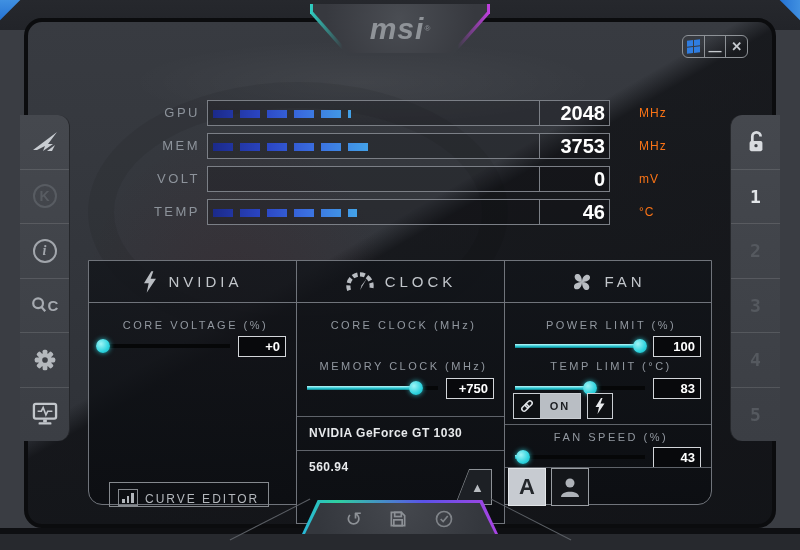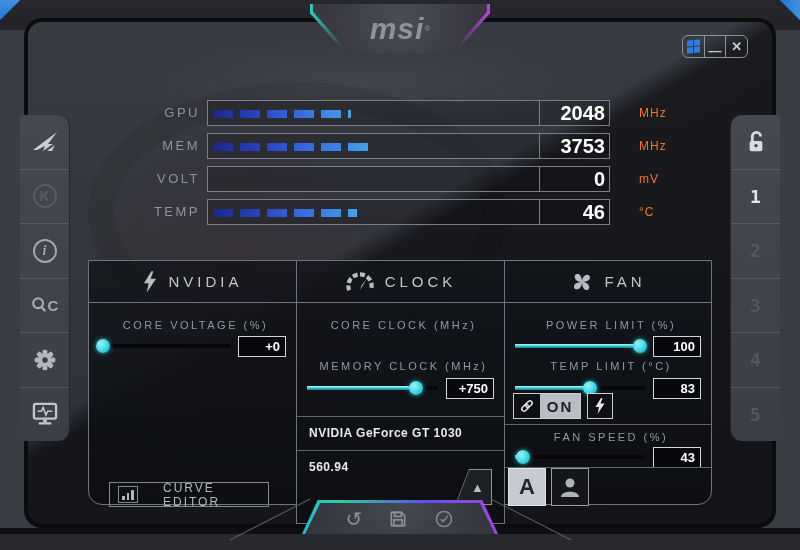--- a/index.html
+++ b/index.html
@@ -69,36 +69,36 @@
 
   .info-row{position:absolute;left:0;right:0;height:34px;border-top:1px solid #5f636a;
     line-height:33px;padding-left:12px;font-size:12px;font-weight:bold;color:#e8eaec;letter-spacing:0.5px;}
 
   .sep{position:absolute;left:0;right:0;height:1px;background:#5f636a;}
 
   
   .toggle-row{position:absolute;left:8px;display:flex;align-items:center;gap:6px;height:26px;}
   .link-group{display:flex;height:26px;border:1px solid #caced3;}
   .link-btn{width:26px;background:#0e1013;display:flex;align-items:center;justify-content:center;}
-  .on-box{width:40px;background:#b9bec4;color:#1c1e22;font-size:15px;font-weight:bold;letter-spacing:2px;
+  .on-box{width:40px;background:#b9bec4;color:#1c1e22;font-size:11px;font-weight:bold;letter-spacing:2px;
     display:flex;align-items:center;justify-content:center;}
   .sq-btn{width:26px;height:26px;border:1px solid #caced3;background:#0e1013;display:flex;align-items:center;justify-content:center;}
 
   .big-btn{position:absolute;width:38px;height:38px;display:flex;align-items:center;justify-content:center;}
   .btn-a{background:#c7cbd1;border:1px solid #e2e5e8;color:#23262b;font-size:22px;font-weight:bold;}
   .btn-user{background:#14161a;border:1px solid #9a9ea3;}
 
   .up-btn{position:absolute;left:455px;top:469px;width:37px;height:36px;
     clip-path:polygon(38% 0,100% 0,100% 100%,0 100%);background:#8d9196;}
   .up-btn-inner{position:absolute;left:1px;top:1px;right:1px;bottom:1px;
     clip-path:polygon(38% 0,100% 0,100% 100%,0 100%);background:#1d2025;
     display:flex;align-items:center;justify-content:center;padding-left:8px;color:#b8bcc1;font-size:13px;}
 
   .curve-btn{position:absolute;left:20px;top:221px;width:160px;height:25px;border:1px solid #85898e;
-    display:flex;align-items:center;gap:25px;padding:0 8px;color:#b3b7bc;font-size:12px;letter-spacing:2px;}
+    display:flex;align-items:flex-end;gap:7px;padding:0 8px;color:#b3b7bc;font-size:12px;letter-spacing:2px;}
   .curve-icon{width:20px;height:17px;border:1px solid #85898e;display:flex;align-items:flex-end;gap:2px;padding:2px 3px;}
   .curve-icon span{width:3px;background:#b3b7bc;display:block;}
 
   
   .side{position:absolute;top:115px;width:50px;height:326px;display:flex;flex-direction:column;
     background:linear-gradient(180deg,#45484e,#3b3e44);}
   .side-left{left:20px;border-radius:0 12px 12px 0;border-right:1px solid #25272b;}
   .side-right{right:20px;border-radius:12px 0 0 12px;border-left:1px solid #25272b;}
   .side-cell{flex:1;display:flex;align-items:center;justify-content:center;position:relative;}
   .side-cell + .side-cell{border-top:1px solid rgba(255,255,255,0.12);}

